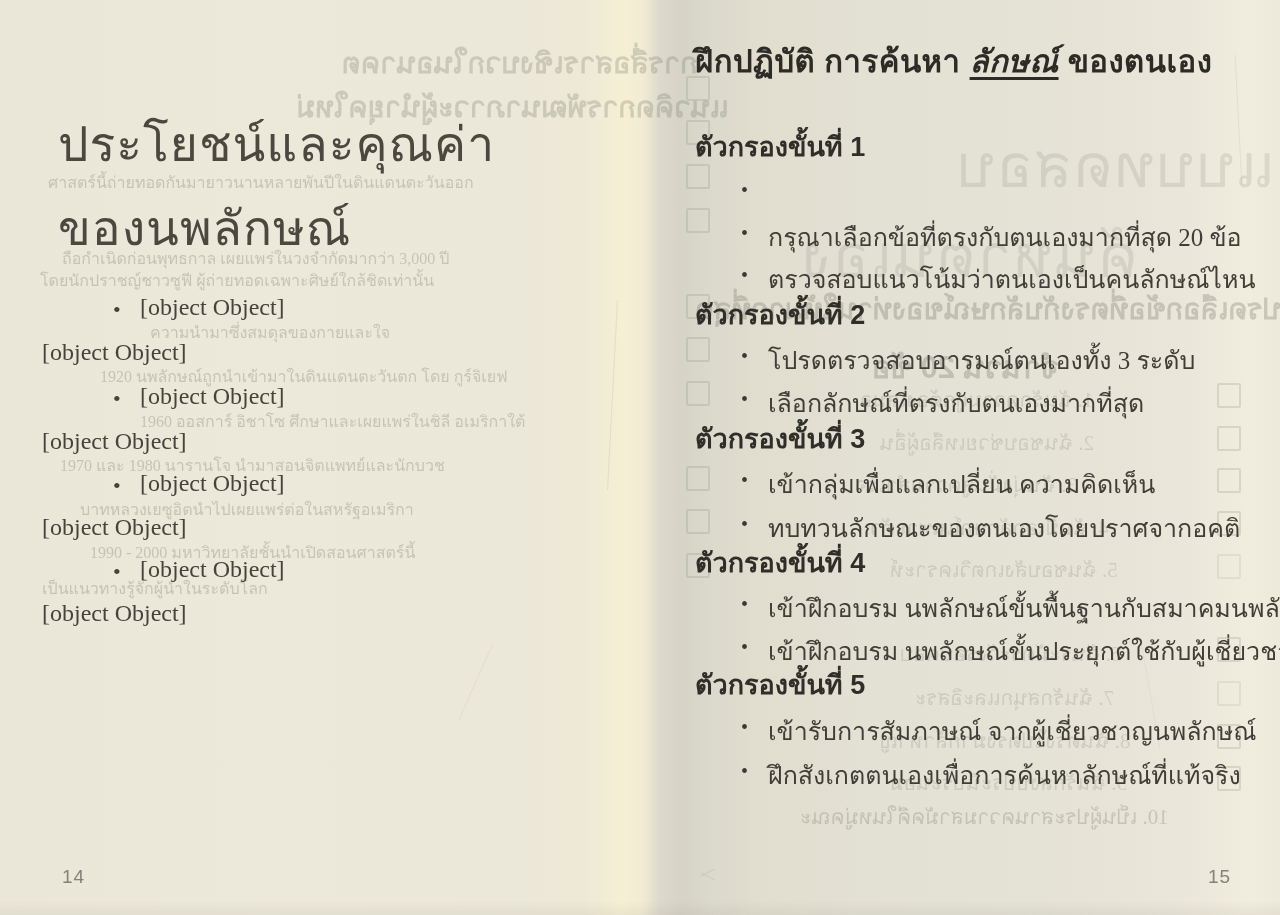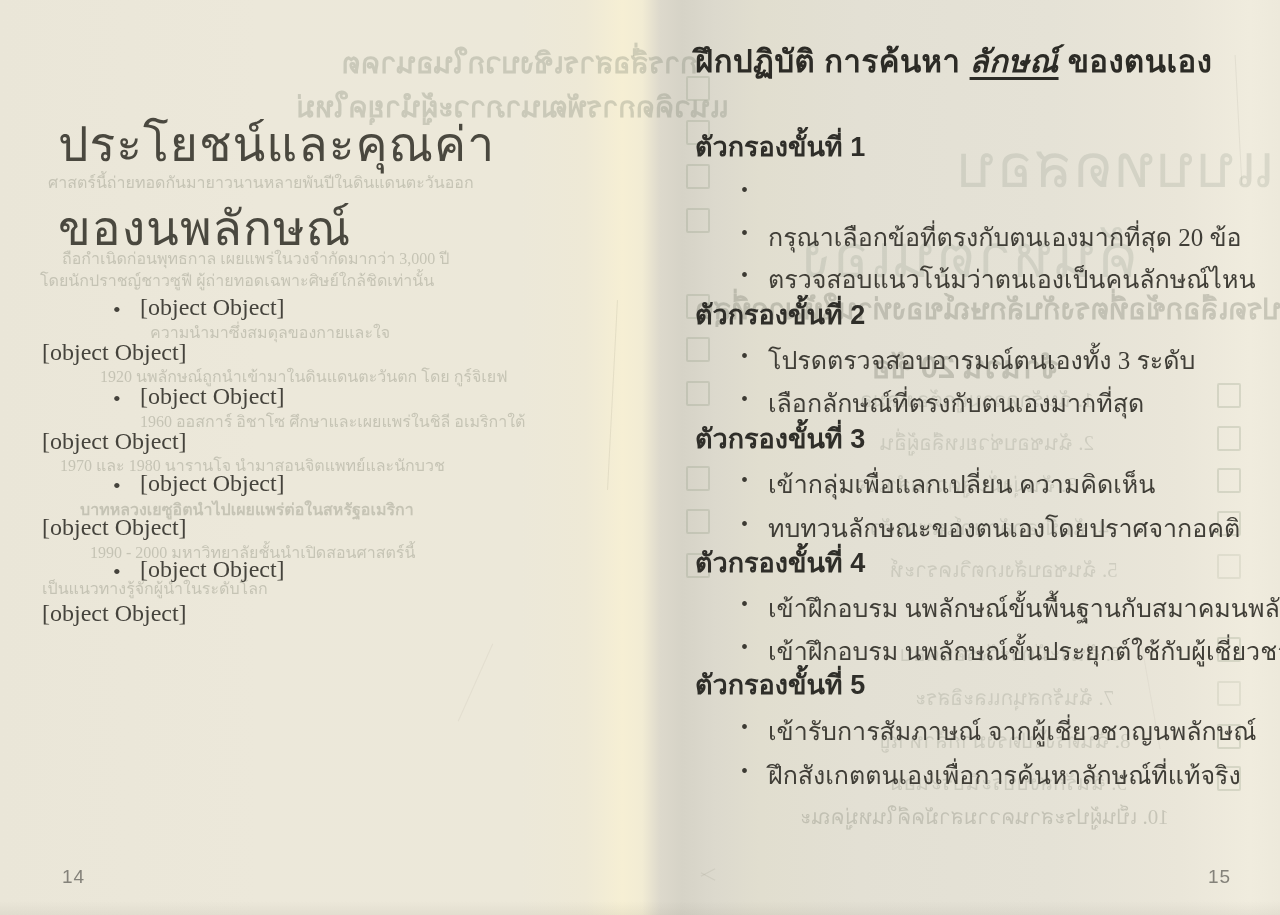--- a/index.html
+++ b/index.html
@@ -48,21 +48,21 @@
 
   <div class="abs gtop mirror" style="left:342px;top:40px;">การสื่อสารเชิงบวกในอนาคต</div>
   <div class="abs gtop mirror" style="left:296px;top:84px;">แนวคิดการพัฒนาภาวะผู้นำยุคใหม่</div>
   <div class="abs gline" style="left:48px;top:170px;">ศาสตร์นี้ถ่ายทอดกันมายาวนานหลายพันปีในดินแดนตะวันออก</div>
   <div class="abs gline" style="left:62px;top:246px;">ถือกำเนิดก่อนพุทธกาล เผยแพร่ในวงจำกัดมากว่า 3,000 ปี</div>
   <div class="abs gline" style="left:40px;top:268px;text-align:center;">โดยนักปราชญ์ชาวซูฟี ผู้ถ่ายทอดเฉพาะศิษย์ใกล้ชิดเท่านั้น</div>
   <div class="abs gline" style="left:150px;top:320px;">ความนำมาซึ่งสมดุลของกายและใจ</div>
   <div class="abs gline" style="left:100px;top:364px;">1920 นพลักษณ์ถูกนำเข้ามาในดินแดนตะวันตก โดย กูร์จิเยฟ</div>
   <div class="abs gline" style="left:120px;top:409px;margin-left:20px;">1960 ออสการ์ อิชาโซ ศึกษาและเผยแพร่ในชิลี อเมริกาใต้</div>
   <div class="abs gline" style="left:60px;top:453px;">1970 และ 1980 นารานโจ นำมาสอนจิตแพทย์และนักบวช</div>
-  <div class="abs gline" style="left:80px;top:497px;font-weight:bold;">บาทหลวงเยซูอิตนำไปเผยแพร่ต่อในสหรัฐอเมริกา</div>
+  <div class="abs gline" style="left:80px;top:497px;">บาทหลวงเยซูอิตนำไปเผยแพร่ต่อในสหรัฐอเมริกา</div>
   <div class="abs gline" style="left:90px;top:540px;">1990 - 2000 มหาวิทยาลัยชั้นนำเปิดสอนศาสตร์นี้</div>
   <div class="abs gline" style="left:42px;top:576px;">เป็นแนวทางรู้จักผู้นำในระดับโลก</div>
 
   <div class="abs gbig mirror" style="left:955px;top:118px;">แบบทดสอบ</div>
   <div class="abs gbig mirror" style="left:800px;top:208px;">ค้นหาตนเอง</div>
   <div class="abs gbold mirror" style="left:695px;top:286px;">โปรดเลือกข้อที่ตรงกับลักษณ์ของท่านให้มากที่สุด</div>
   <div class="abs gbold mirror" style="left:872px;top:342px;font-size:31px;">จำนวน 20 ข้อ</div>
   <div class="abs grline mirror" style="left:860px;top:383px;">1. ฉันรักความถูกต้องเสมอ</div>
   <div class="abs grline mirror" style="left:880px;top:426px;">2. ฉันชอบช่วยเหลือผู้อื่น</div>
   <div class="abs grline mirror" style="left:855px;top:468px;">3. ฉันมุ่งมั่นสู่ความสำเร็จ</div>

